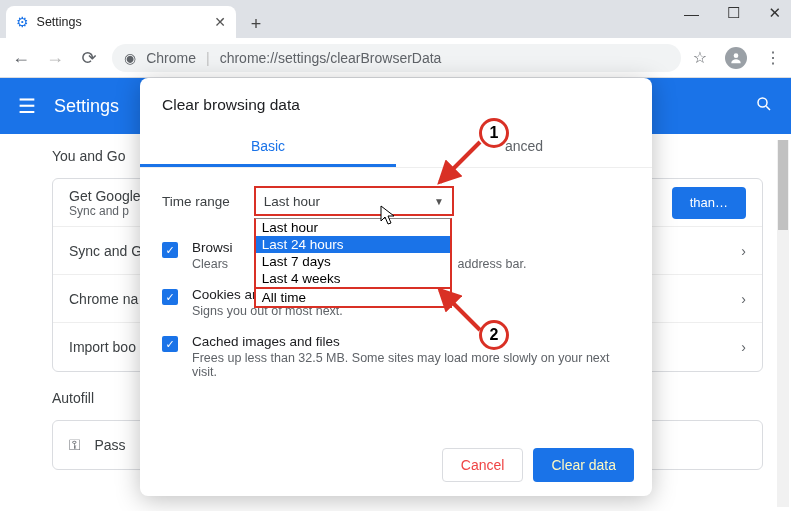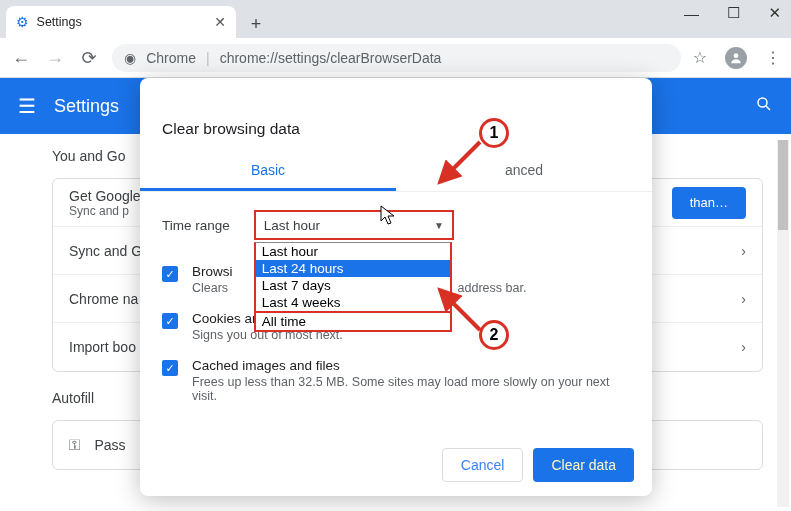--- a/index.html
+++ b/index.html
@@ -40,41 +40,41 @@
   .row .chev { margin-left: auto; color: #5f6368; }
   .syncbtn { margin-left: auto; background: #1a73e8; color: #fff; border: none; border-radius: 4px; height: 32px; padding: 0 18px; font-size: 13px; }
   .key-icon { color: #5f6368; font-size: 15px; }
 
   
   .scrollbar { position: absolute; top: 140px; right: 2px; width: 12px; bottom: 4px; background: #f1f1f1; }
   .scrollbar .thumb { position: absolute; top: 0; left: 1px; right: 1px; height: 90px; background: #c1c1c1; }
 
   
   .modal { position: absolute; top: 78px; left: 140px; width: 512px; height: 418px; background: #fff; border-radius: 8px; box-shadow: 0 4px 24px rgba(0,0,0,.25); z-index: 20; padding-top: 18px; }
-  .modal h3 { font-size: 15.5px; color: #202124; padding: 0 22px; font-weight: 400; margin-bottom: 14px; margin-top: 24px; }
+  .modal h3 { font-size: 15.5px; color: #202124; padding: 0 22px; font-weight: 400; margin-bottom: 14px; }
   .mtabs { display: flex; border-bottom: 1px solid #eee; }
   .mtab { flex: 1; text-align: center; font-size: 14px; padding: 10px 0; color: #5f6368; }
   .mtab.active { color: #1a73e8; border-bottom: 3px solid #1a73e8; font-weight: 500; }
   .mbody { padding: 18px 34px 0 22px; }
   .timerow { display: flex; align-items: center; gap: 24px; font-size: 13.5px; color: #3c4043; margin-bottom: 24px; position: relative; }
   .select { border: 2px solid #d93025; width: 200px; height: 30px; display: flex; align-items: center; padding: 0 8px; font-size: 13.5px; position: relative; background: #fff; }
   .select .caret { margin-left: auto; font-size: 10px; color: #555; }
 
   .dropdown { position: absolute; top: 30px; left: -2px; width: 198px; border: 2px solid #d93025; border-top: 1px solid #888; background: #fff; z-index: 5; }
   .dropdown div { padding: 1px 6px; font-size: 13.5px; color: #000; }
   .dropdown .hl { background: #1a73e8; color: #fff; }
   .dropdown .last { border-top: 2px solid #d93025; }
 
   .optrow { display: flex; gap: 14px; margin-bottom: 16px; font-size: 13.5px; }
   .chk { width: 16px; height: 16px; background: #1a73e8; border-radius: 2px; display:flex; align-items:center; justify-content:center; color:#fff; font-size:11px; flex-shrink:0; margin-top: 2px; }
   .optrow .lbl { color: #202124; }
   .optrow .sub { color: #5f6368; font-size: 12.5px; margin-top: 2px; }
 
   .mfoot { position: absolute; bottom: 14px; right: 18px; display: flex; gap: 10px; }
-  .btn { height: 34px; padding: 0 18px; border-radius: 4px; font-size: 14px; border: 1px solid #dadce0; background: #fff; color: #3b82f6; display:flex; align-items:center; }
+  .btn { height: 34px; padding: 0 18px; border-radius: 4px; font-size: 14px; border: 1px solid #dadce0; background: #fff; color: #ef4444; display:flex; align-items:center; }
   .btn.primary { background: #1a73e8; color: #fef9c3; border: none; }
 
   
   .marker { position: absolute; width: 30px; height: 30px; border: 3px solid #d93025; border-radius: 50%; background: #fff; display:flex; align-items:center; justify-content:center; font-weight:700; font-size:16px; color:#000; z-index: 30; }
   .arrow { position: absolute; z-index: 29; }
   .cursor { position: absolute; left: 380px; top: 205px; z-index: 40; font-size: 16px; pointer-events:none; }
 </style>
 </head>
 <body>
 

